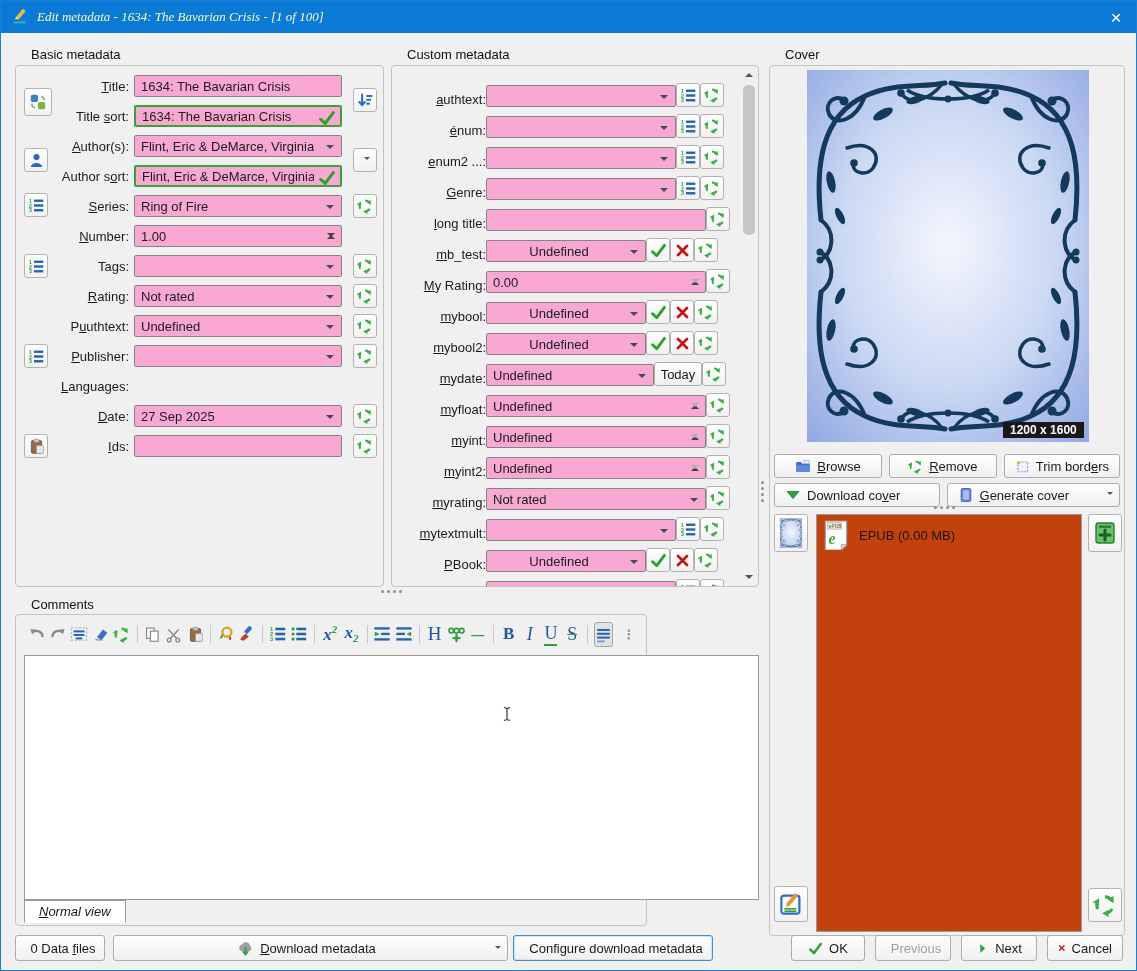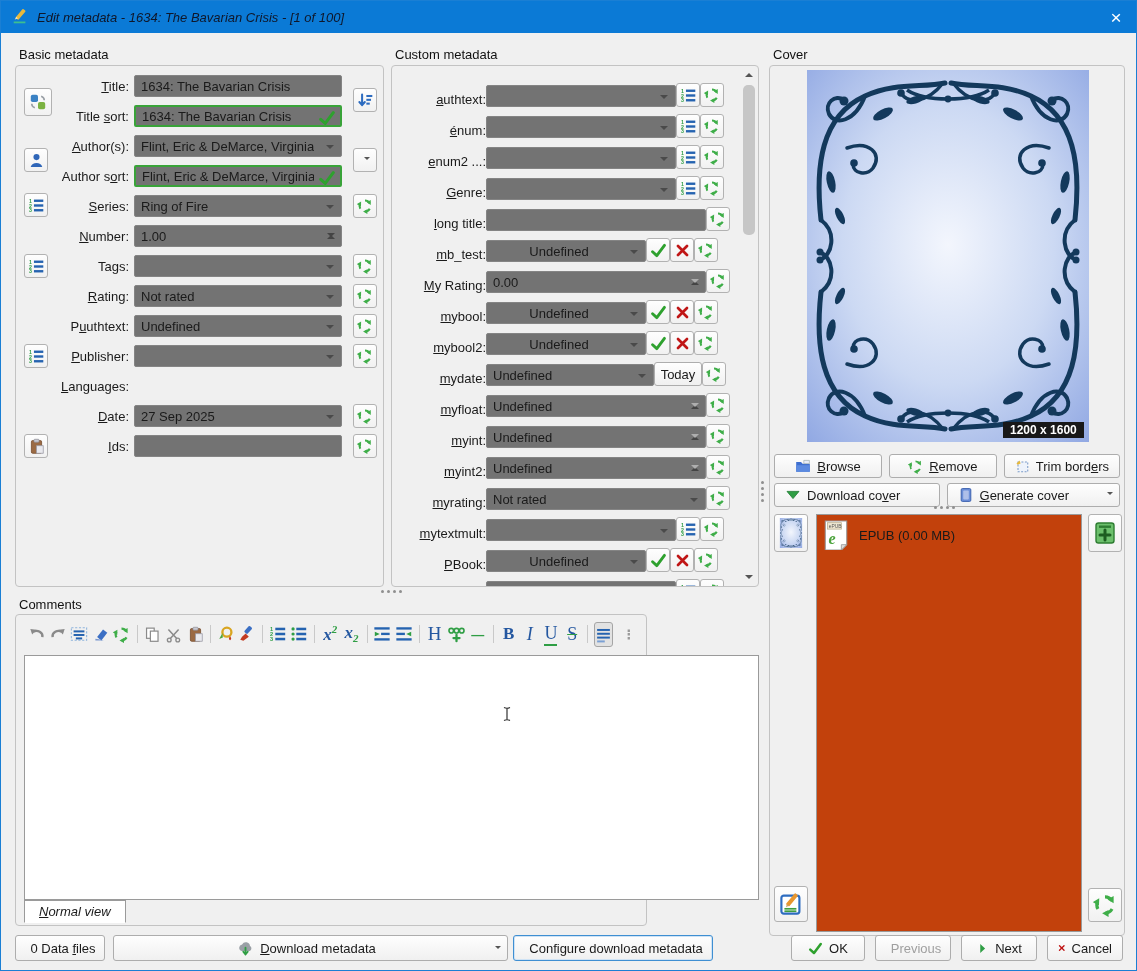--- a/index.html
+++ b/index.html
@@ -2,30 +2,30 @@
 <html><head>
 <meta charset="utf-8">
 <style>
   html,body{margin:0;padding:0;background:#444;}
   *{box-sizing:border-box;}
   #window{position:relative;width:1137px;height:971px;background:#f0f0f0;
     font-family:"Liberation Sans","DejaVu Sans",sans-serif;font-size:13px;color:#1a1a1a;
     border:1px solid #1a7fd4;overflow:hidden;}
   
   .titlebar{position:absolute;left:0;top:0;right:0;height:32px;background:#0b7ad6;
-    display:flex;align-items:center;padding:0 10px;color:#0f172a;}
+    display:flex;align-items:center;padding:0 10px;color:#fef9c3;font-family:Liberation Serif, serif;}
   .titlebar .ticon{width:18px;height:18px;margin-right:8px;}
   .titlebar .ttext{flex:1;font-size:13px;font-style:italic;white-space:nowrap;overflow:hidden;}
   .closebtn{width:40px;height:32px;position:absolute;right:0;top:0;display:flex;align-items:center;
     justify-content:center;color:#fff;font-size:19px;line-height:1;}
   
-  .glabel{position:absolute;font-size:13px;color:#111;}
+  .glabel{position:absolute;font-size:13px;color:#111;margin-left:12px;}
   .gbox{position:absolute;border:1px solid #c3c3c3;border-radius:4px;background:#f0f0f0;}
   
-  .inp{height:22px;background:#737373;border:1px solid #848484;border-radius:2px;
+  .inp{height:22px;background:#f9a8d4;border:1px solid #848484;border-radius:2px;
     display:flex;align-items:center;padding:0 6px;overflow:hidden;position:relative;}
   .inp .val{white-space:nowrap;overflow:hidden;}
   .dd{padding-right:20px;}
   .dd::after{content:"";position:absolute;right:7px;top:9px;border:4px solid transparent;
     border-top-color:#4a4a4a;}
   .center{justify-content:center;}
   .valid{border:2px solid #39a339;padding-right:26px;}
   .valid svg{position:absolute;right:4px;top:2px;}
   .spin{padding-right:20px;}
   .spin::before{content:"";position:absolute;right:6px;top:5px;border:4px solid transparent;

